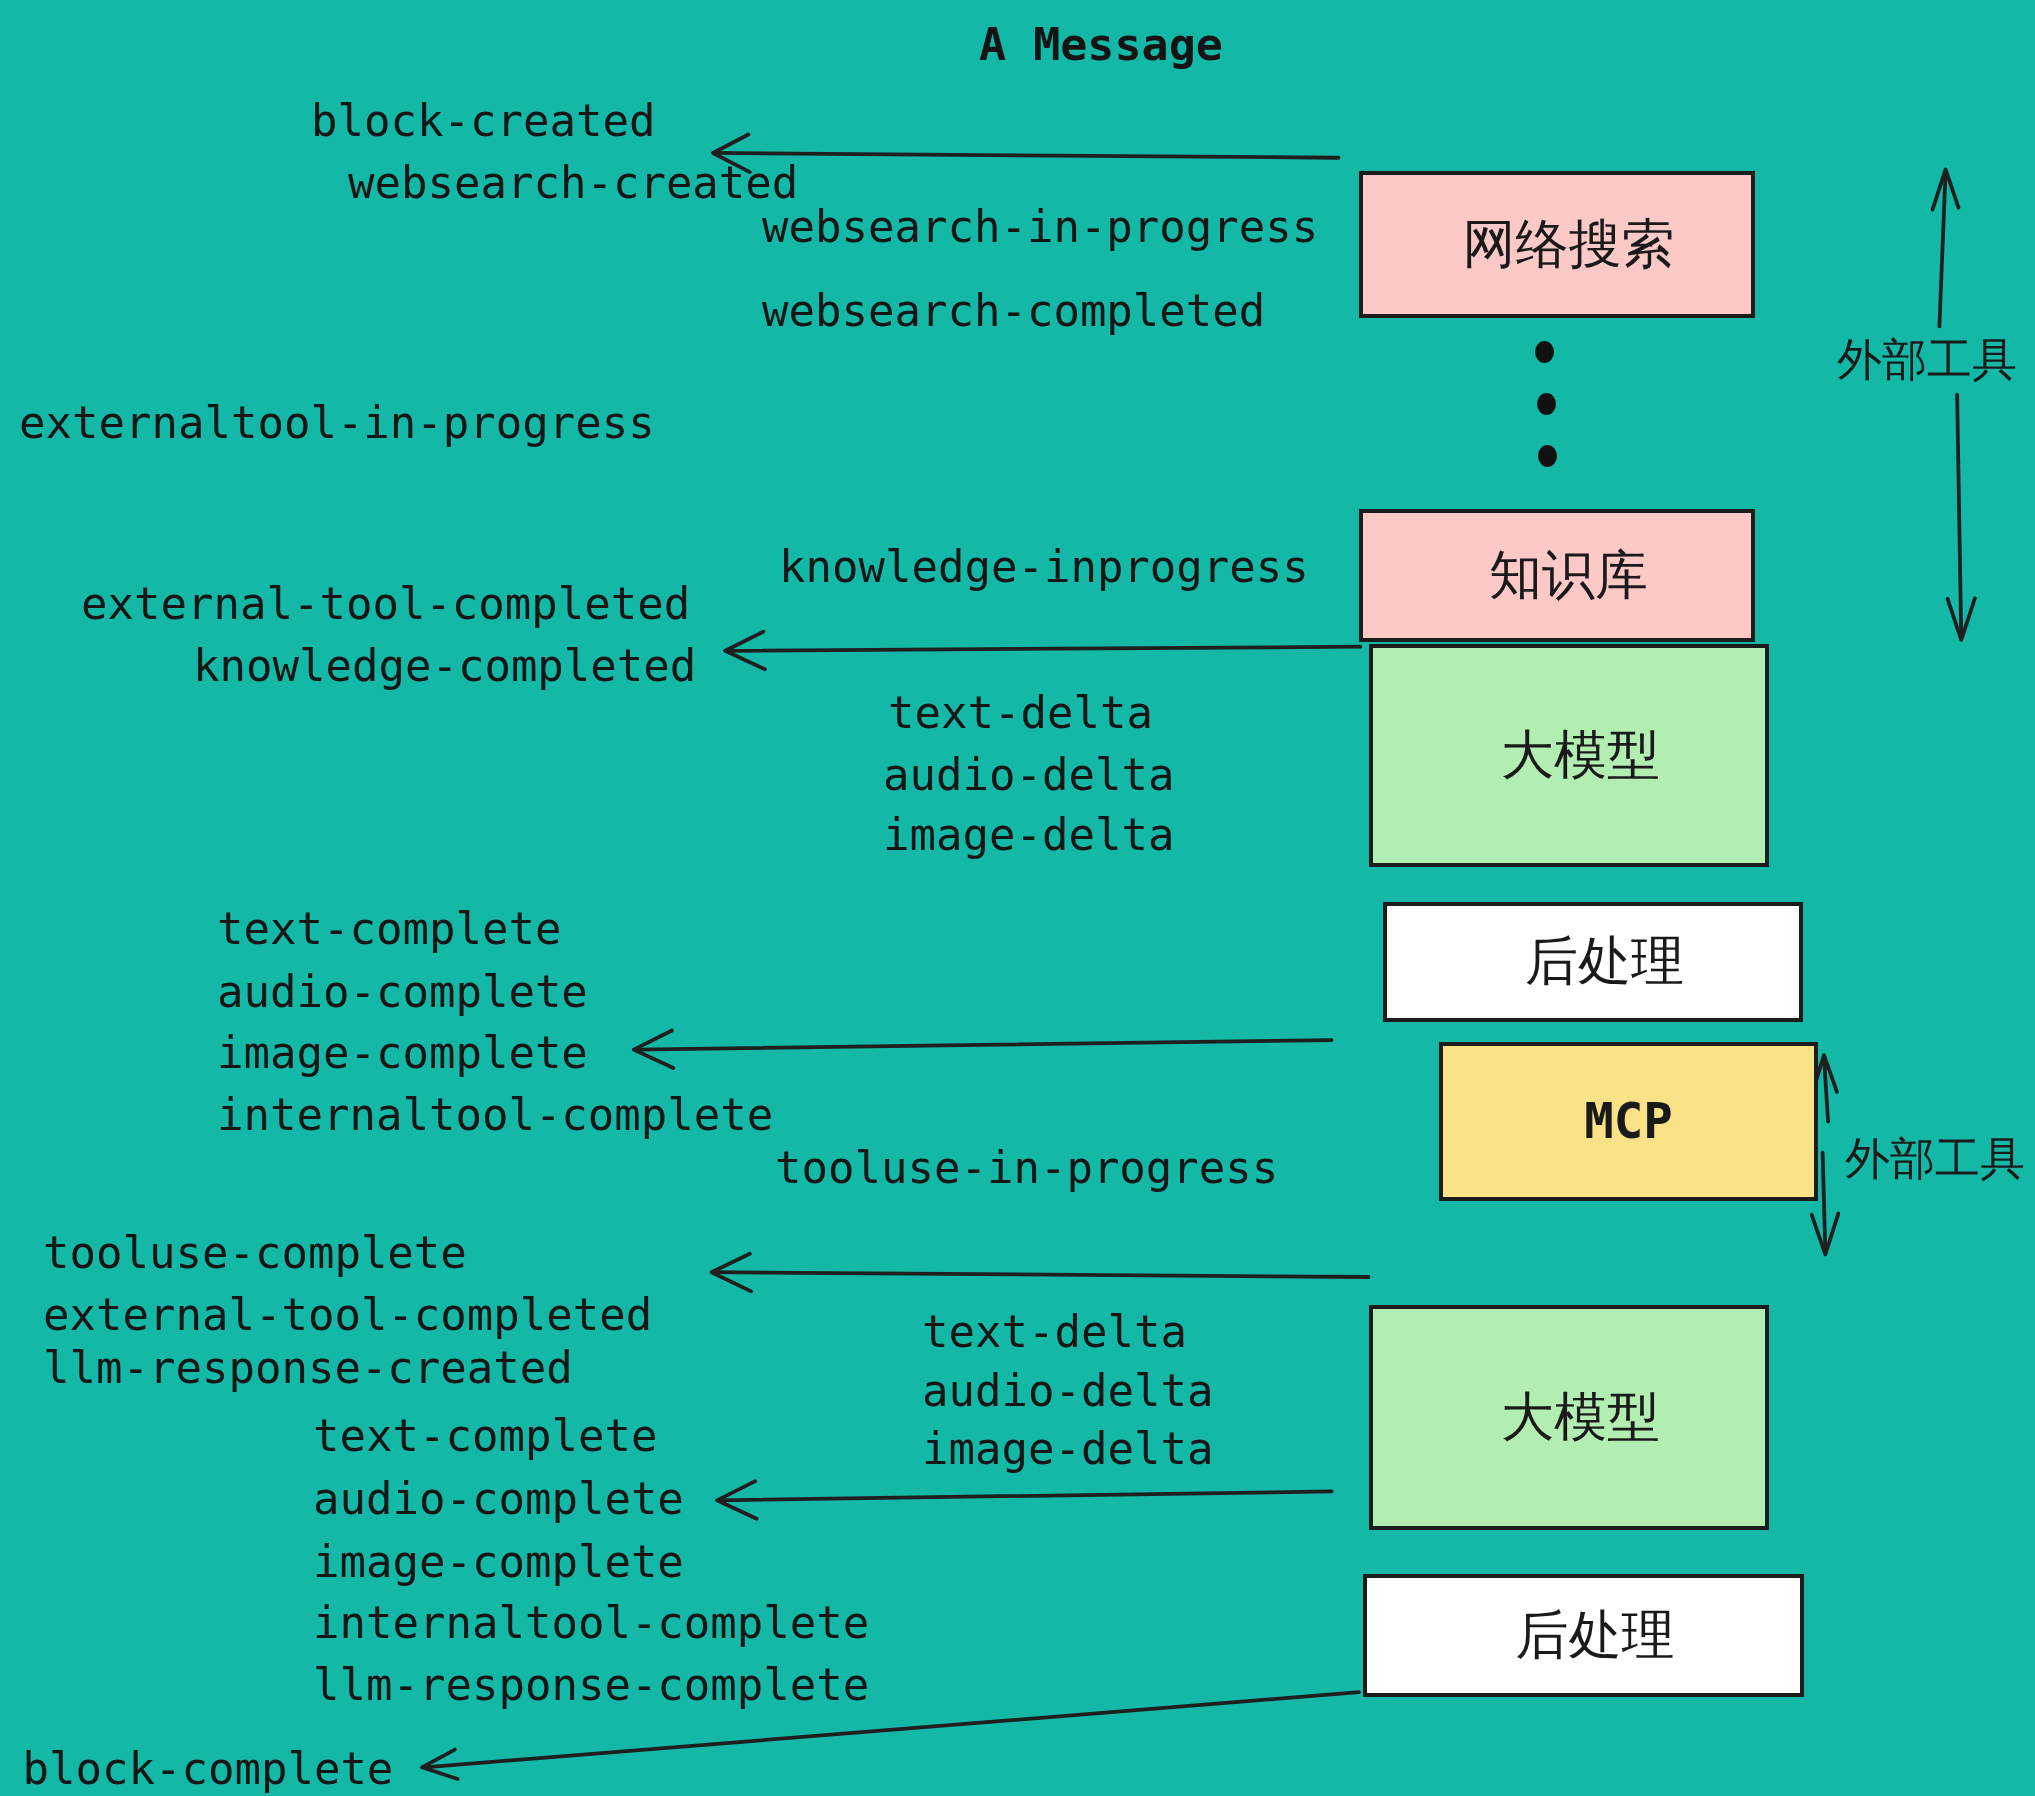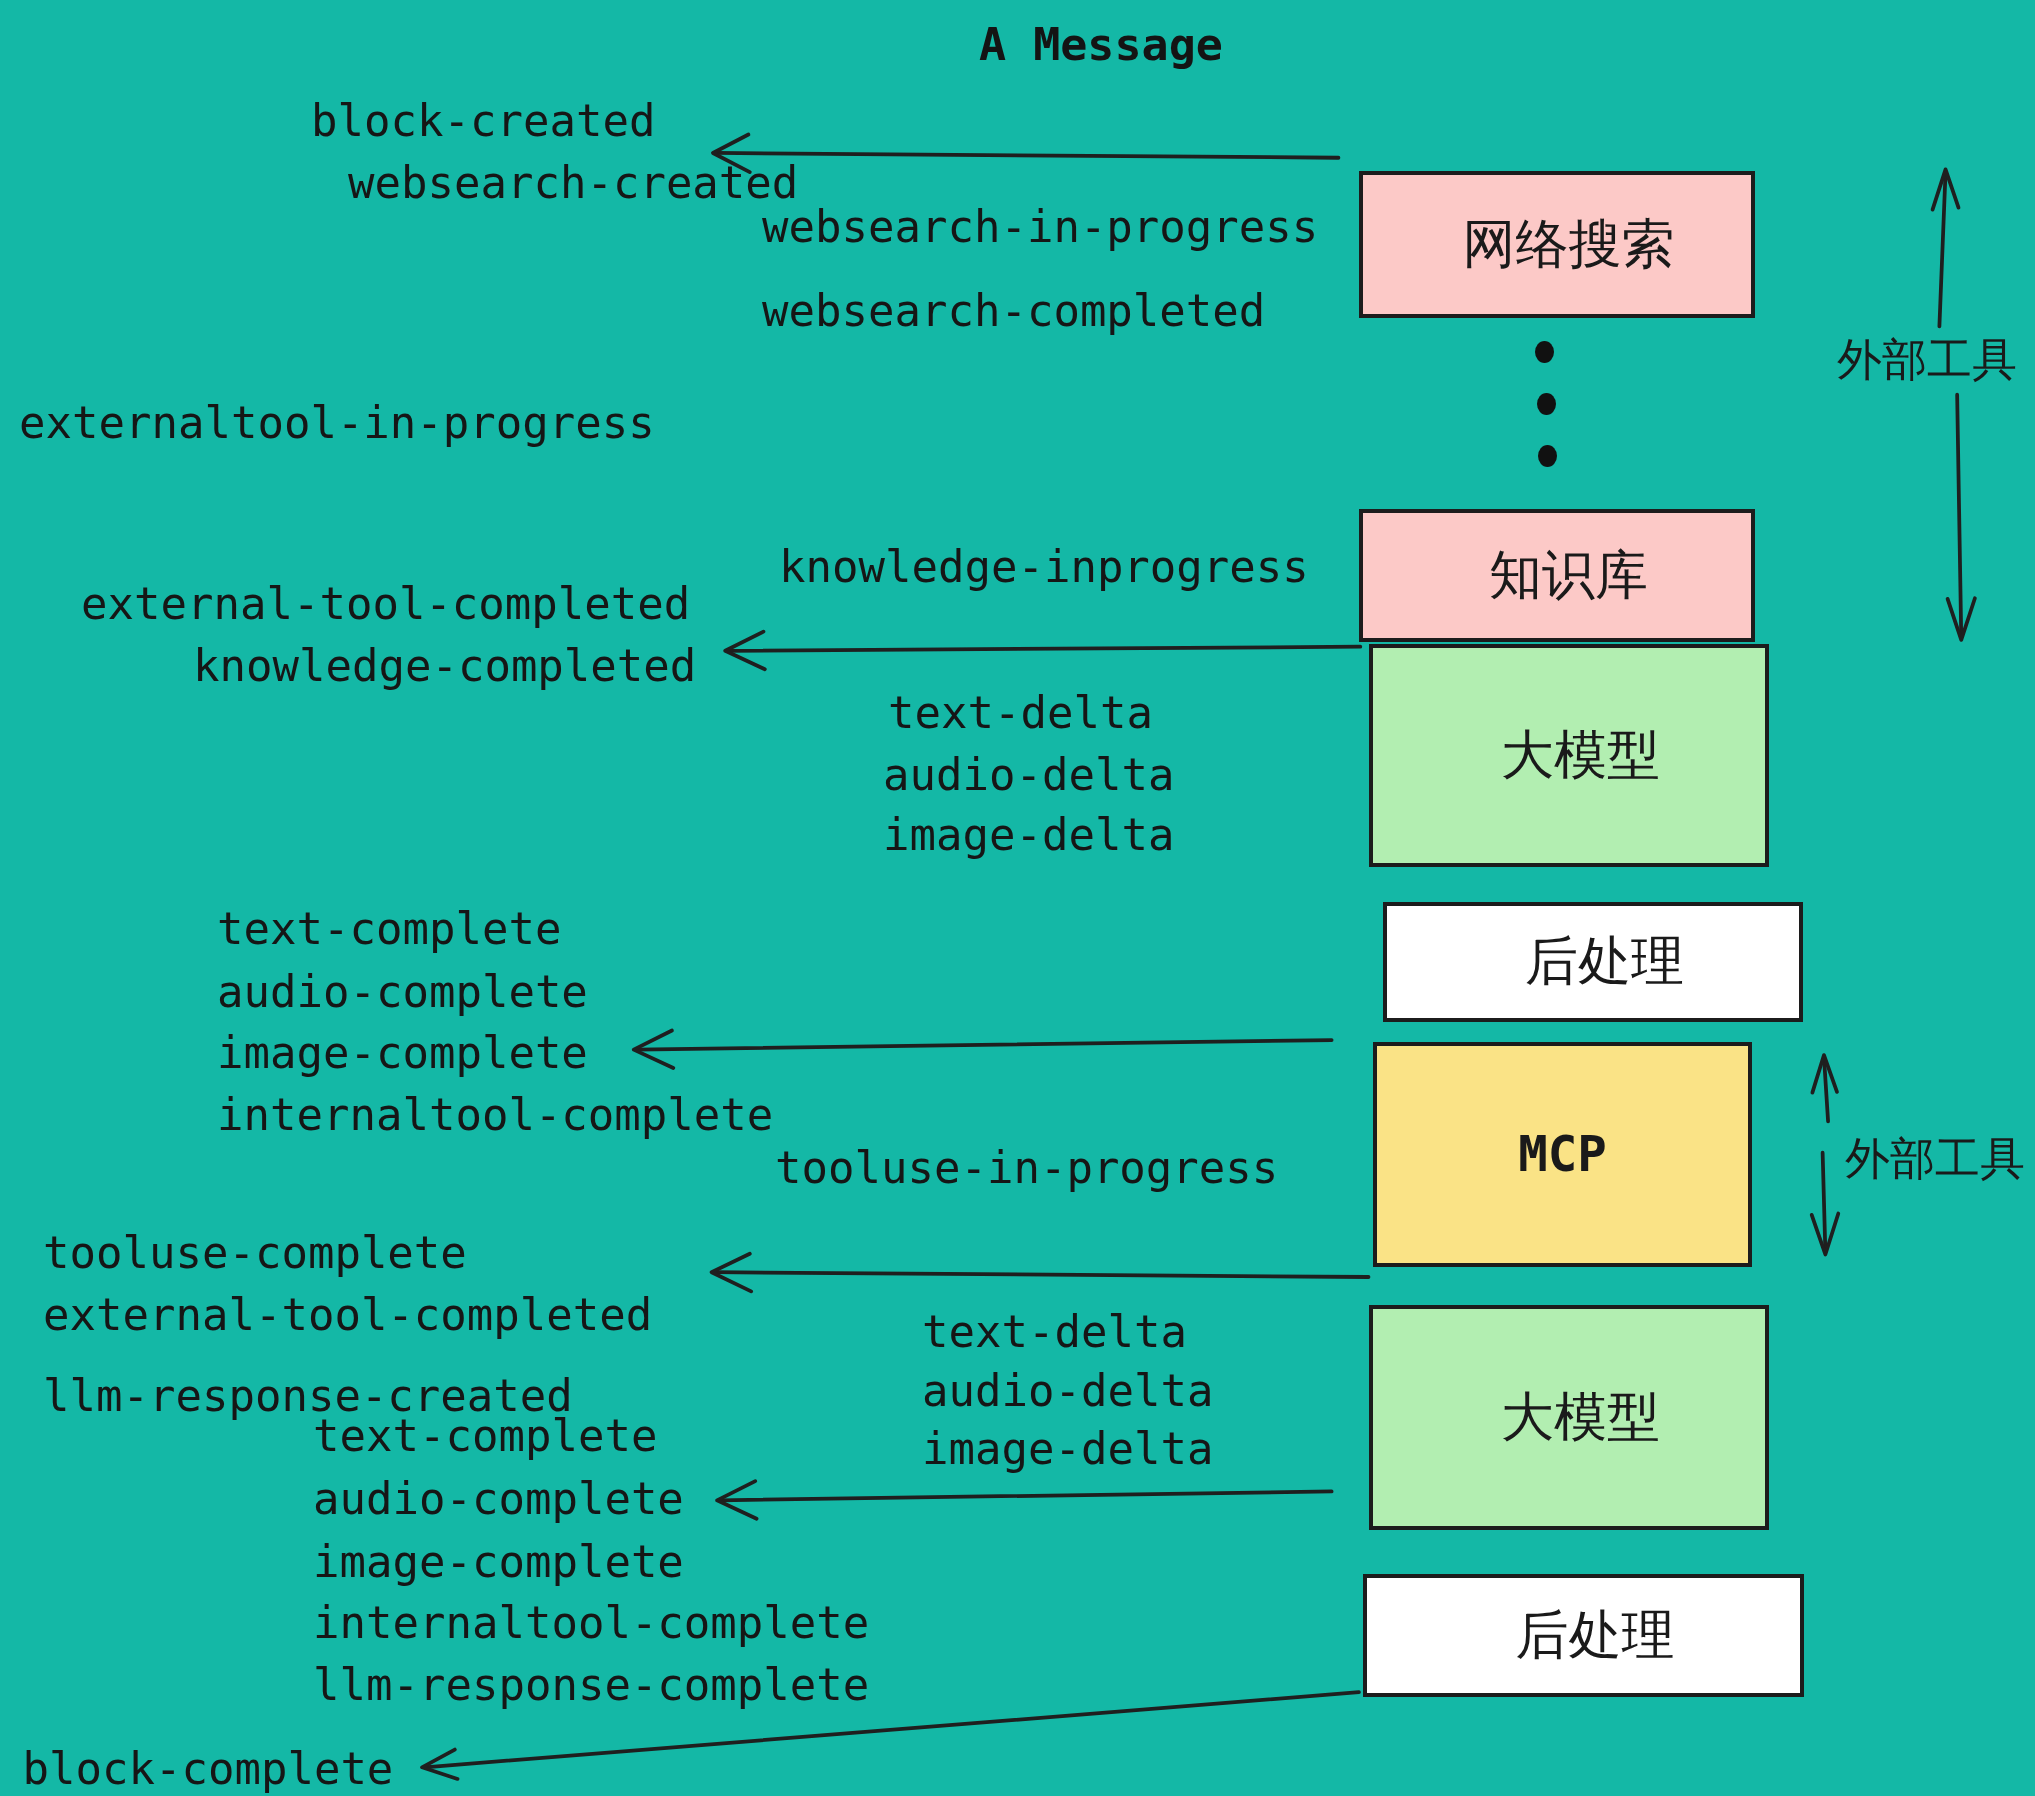--- a/index.html
+++ b/index.html
@@ -142,21 +142,21 @@
   </div>
 
   <div class="box" style="left:1369px;top:644px;width:400px;height:223px;background:#b2eeb1;">
     <span class="lbl">大模型</span>
   </div>
 
   <div class="box" style="left:1383px;top:902px;width:420px;height:120px;background:#ffffff;">
     <span class="lbl">后处理</span>
   </div>
 
-  <div class="box" style="left:1373px;top:1042px;width:379px;height:225px;background:#fae386;">
+  <div class="box" style="left:1439px;top:1042px;width:379px;height:159px;background:#fae386;">
     <span class="lbl-mono">MCP</span>
   </div>
 
   <div class="box" style="left:1369px;top:1305px;width:400px;height:225px;background:#b2eeb1;">
     <span class="lbl">大模型</span>
   </div>
 
   <div class="box" style="left:1363px;top:1574px;width:441px;height:123px;background:#ffffff;">
     <span class="lbl">后处理</span>
   </div>
@@ -175,21 +175,21 @@
   <div class="evt" style="left:888px;top:713px;">text-delta</div>
   <div class="evt" style="left:883px;top:775px;">audio-delta</div>
   <div class="evt" style="left:883px;top:835px;">image-delta</div>
   <div class="evt" style="left:217px;top:929px;">text-complete</div>
   <div class="evt" style="left:217px;top:992px;">audio-complete</div>
   <div class="evt" style="left:217px;top:1053px;">image-complete</div>
   <div class="evt" style="left:217px;top:1115px;">internaltool-complete</div>
   <div class="evt" style="left:775px;top:1168px;">tooluse-in-progress</div>
   <div class="evt" style="left:43px;top:1253px;">tooluse-complete</div>
   <div class="evt" style="left:43px;top:1315px;">external-tool-completed</div>
-  <div class="evt" style="left:43px;top:1396px;">llm-response-created</div>
+  <div class="evt" style="left:43px;top:1368px;">llm-response-created</div>
   <div class="evt" style="left:922px;top:1332px;">text-delta</div>
   <div class="evt" style="left:922px;top:1391px;">audio-delta</div>
   <div class="evt" style="left:922px;top:1449px;">image-delta</div>
   <div class="evt" style="left:313px;top:1436px;">text-complete</div>
   <div class="evt" style="left:313px;top:1499px;">audio-complete</div>
   <div class="evt" style="left:313px;top:1562px;">image-complete</div>
   <div class="evt" style="left:313px;top:1623px;">internaltool-complete</div>
   <div class="evt" style="left:313px;top:1685px;">llm-response-complete</div>
   <div class="evt" style="left:22.5px;top:1769px;">block-complete</div>
 

